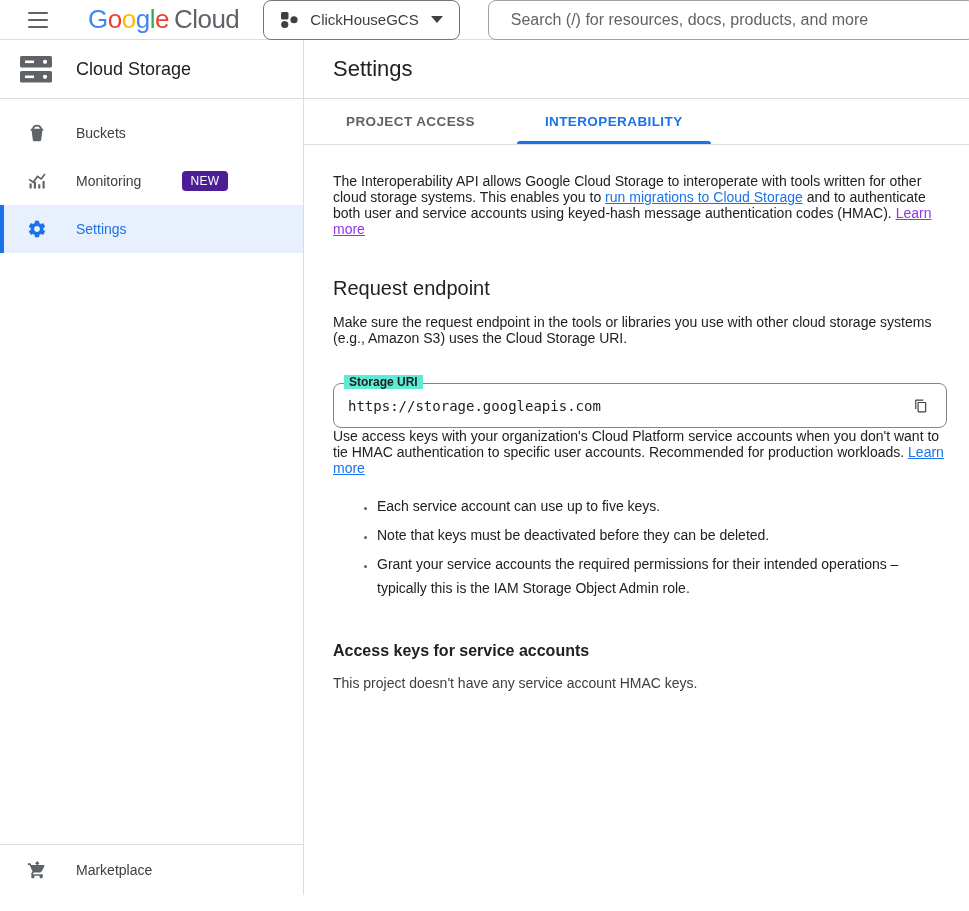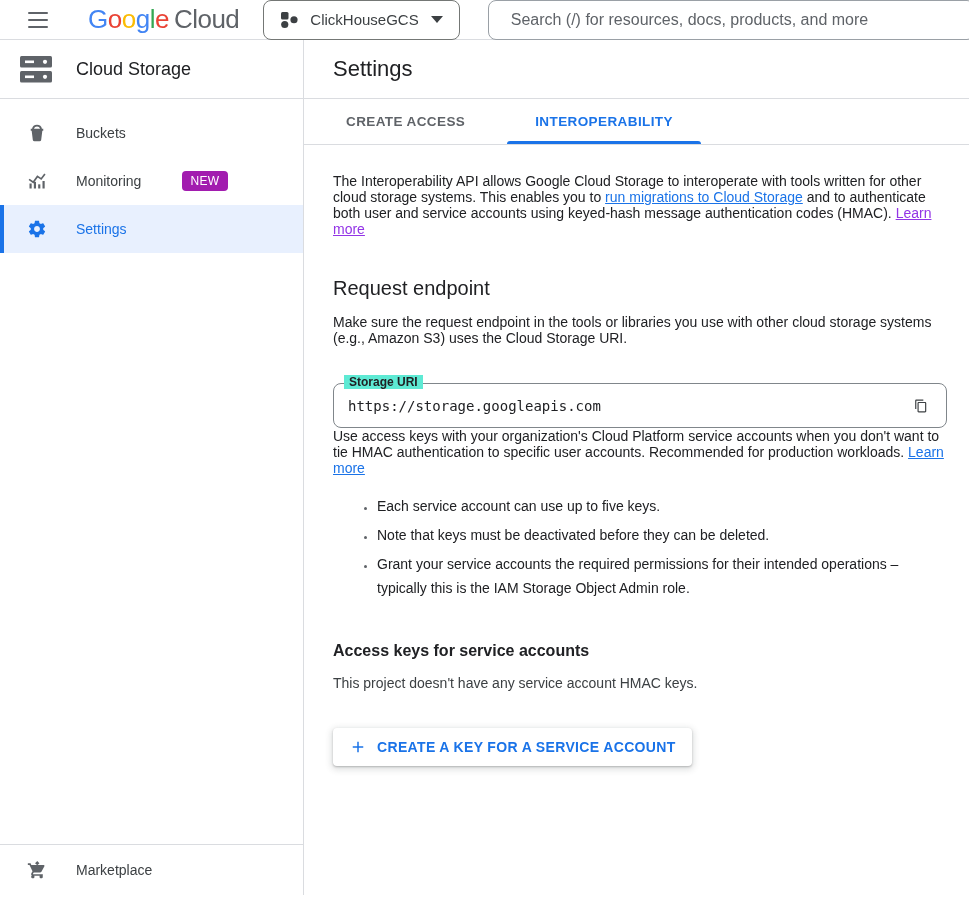--- a/index.html
+++ b/index.html
@@ -26,21 +26,21 @@
   .page-body { display: flex; height: 855px; }
   .sidebar { width: 304px; min-width: 304px; border-right: 1px solid #dadce0; display: flex; flex-direction: column; background: #fff; }
   .product-header { height: 59px; display: flex; align-items: center; gap: 24px; padding-left: 20px; border-bottom: 1px solid #dadce0; }
   .product-title { font-size: 18px; color: #202124; }
   .sidenav { flex: 1; padding-top: 10px; }
   .nav-item { height: 48px; display: flex; align-items: center; padding-left: 25px; gap: 27px; font-size: 14px; color: #3c4043; cursor: pointer; position: relative; }
   .nav-item .nav-icon { width: 24px; display: flex; justify-content: center; color: #5f6368; }
   .nav-item.selected { background: #e8f0fe; color: #1a73e8; }
   .nav-item.selected .nav-icon { color: #1a73e8; }
   .nav-item.selected::before { content: ""; position: absolute; left: 0; top: 0; bottom: 0; width: 4px; background: #1a73e8; }
-  .badge-new { margin-left: 14px; background: #a21caf; color: #fff; font-size: 12px; padding: 3px 8px; border-radius: 4px; letter-spacing: 0.4px; }
+  .badge-new { margin-left: 14px; background: #4c1d95; color: #fff; font-size: 12px; padding: 3px 8px; border-radius: 4px; letter-spacing: 0.4px; }
   .sidebar-footer { border-top: 1px solid #dadce0; }
   .sidebar-footer .nav-item { height: 50px; }
   
   .main { flex: 1; display: flex; flex-direction: column; overflow: hidden; }
   .main-header { height: 59px; display: flex; align-items: center; padding-left: 29px; border-bottom: 1px solid #dadce0; }
   .page-title { font-size: 22px; font-weight: 400; margin: 0; color: #202124; }
   .tabs { display: flex; gap: 14px; padding-left: 14px; border-bottom: 1px solid #dadce0; height: 46px; }
   .tab { display: flex; align-items: center; padding: 0 28px; font-size: 13.5px; font-weight: bold; letter-spacing: 0.4px; color: #5f6368; background: none; border: none; cursor: pointer; position: relative; font-family: inherit; }
   .tab.active { color: #1a73e8; }
   .tab.active::after { content: ""; position: absolute; left: 0; right: 0; bottom: 0; height: 3px; background: #1a73e8; border-radius: 3px 3px 0 0; }
@@ -145,21 +145,21 @@
         <span>Marketplace</span>
       </div>
     </div>
   </aside>
 
   <main class="main">
     <div class="main-header">
       <h1 class="page-title">Settings</h1>
     </div>
     <div class="tabs">
-      <button class="tab">CREATE ACCESS</button>
+      <button class="tab">PROJECT ACCESS</button>
       <button class="tab active">INTEROPERABILITY</button>
     </div>
     <div class="content">
       <div class="text-col">
         <p class="body-text">
           <span>The Interoperability API allows Google Cloud Storage to interoperate with tools written for other cloud storage systems. This enables you to </span><a class="link">run migrations to Cloud Storage</a><span> and to authenticate both user and service accounts using keyed-hash message authentication codes (HMAC). </span><a class="link visited">Learn more</a>
         </p>
 
         <h2 class="section-heading">Request endpoint</h2>
         <p class="body-text">Make sure the request endpoint in the tools or libraries you use with other cloud storage systems (e.g., Amazon S3) uses the Cloud Storage URI.</p>
@@ -180,22 +180,16 @@
 
         <ul class="bullets">
           <li>Each service account can use up to five keys.</li>
           <li>Note that keys must be deactivated before they can be deleted.</li>
           <li>Grant your service accounts the required permissions for their intended operations – typically this is the IAM Storage Object Admin role.</li>
         </ul>
 
         <h3 class="sub-heading">Access keys for service accounts</h3>
         <p class="empty-state">This project doesn't have any service account HMAC keys.</p>
 
-        <button class="create-btn">
-          <svg class="icon-svg" width="18" height="18" viewBox="0 0 24 24" fill="#1a73e8">
-            <path d="M19 13h-6v6h-2v-6H5v-2h6V5h2v6h6v2z"></path>
-          </svg>
-          <span>CREATE A KEY FOR A SERVICE ACCOUNT</span>
-        </button>
       </div>
     </div>
   </main>
 </div>
 
 </body></html>

